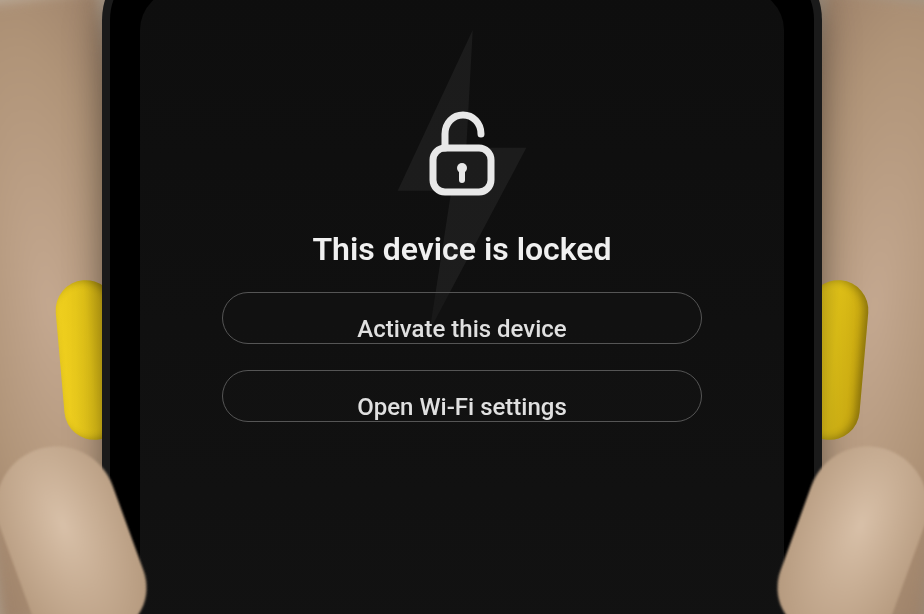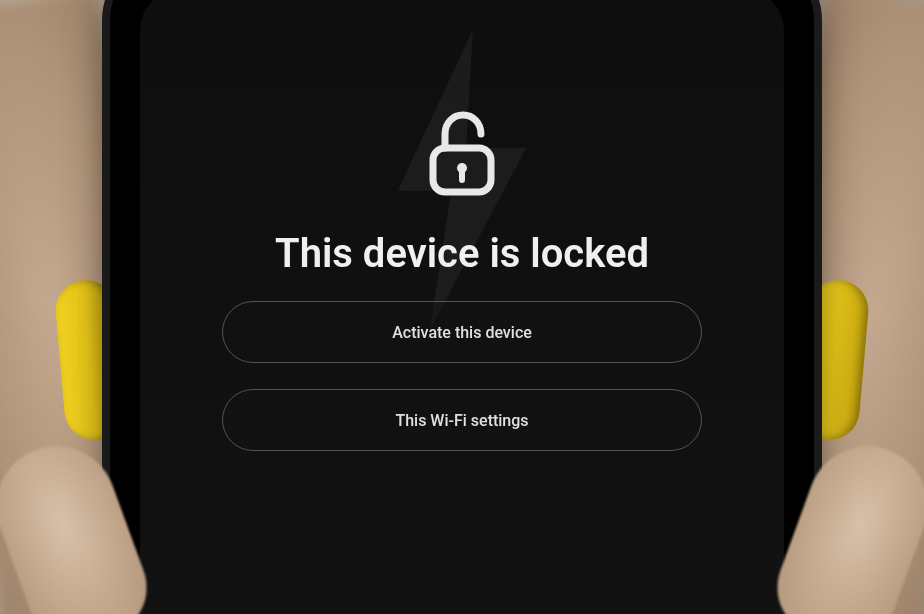--- a/index.html
+++ b/index.html
@@ -79,45 +79,45 @@
       opacity: 0.05;
       z-index: 0;
     }
     .lock-icon {
       color: #e8e8e8;
       margin-bottom: 28px;
       z-index: 2;
     }
     .title {
       color: #f0f0f0;
-      font-size: 40px;
+      font-size: 32px;
       font-weight: 600;
       margin-bottom: 24px;
       z-index: 2;
     }
     .description {
       color: #c8c8c8;
       font-size: 22px;
       line-height: 1.5;
       text-align: center;
       max-width: 560px;
       margin-bottom: 60px;
       z-index: 2;
     }
     .btn {
       width: 480px;
-      height: 62px;
+      height: 52px;
       border: 1.5px solid #555;
       border-radius: 31px;
       background: rgba(20,20,20,0.4);
       color: #e0e0e0;
-      font-size: 16px;
+      font-size: 24px;
       font-weight: 500;
       display: flex;
-      align-items: center;
+      align-items: flex-end;
       justify-content: center;
       margin-bottom: 26px;
       cursor: pointer;
       z-index: 2;
     }
   </style>
 </head>
 <body>
 
 <div class="hand-left"></div>
@@ -141,19 +141,19 @@
     </div>
 
     <div class="title">This device is locked</div>
 
 
     <div class="btn">
       <span>Activate this device</span>
     </div>
 
     <div class="btn">
-      <span>This Wi-Fi settings</span>
+      <span>Open Wi-Fi settings</span>
     </div>
   </div>
 </div>
 
 <div class="thumb-left"></div>
 <div class="thumb-right"></div>
 
 </body></html>

